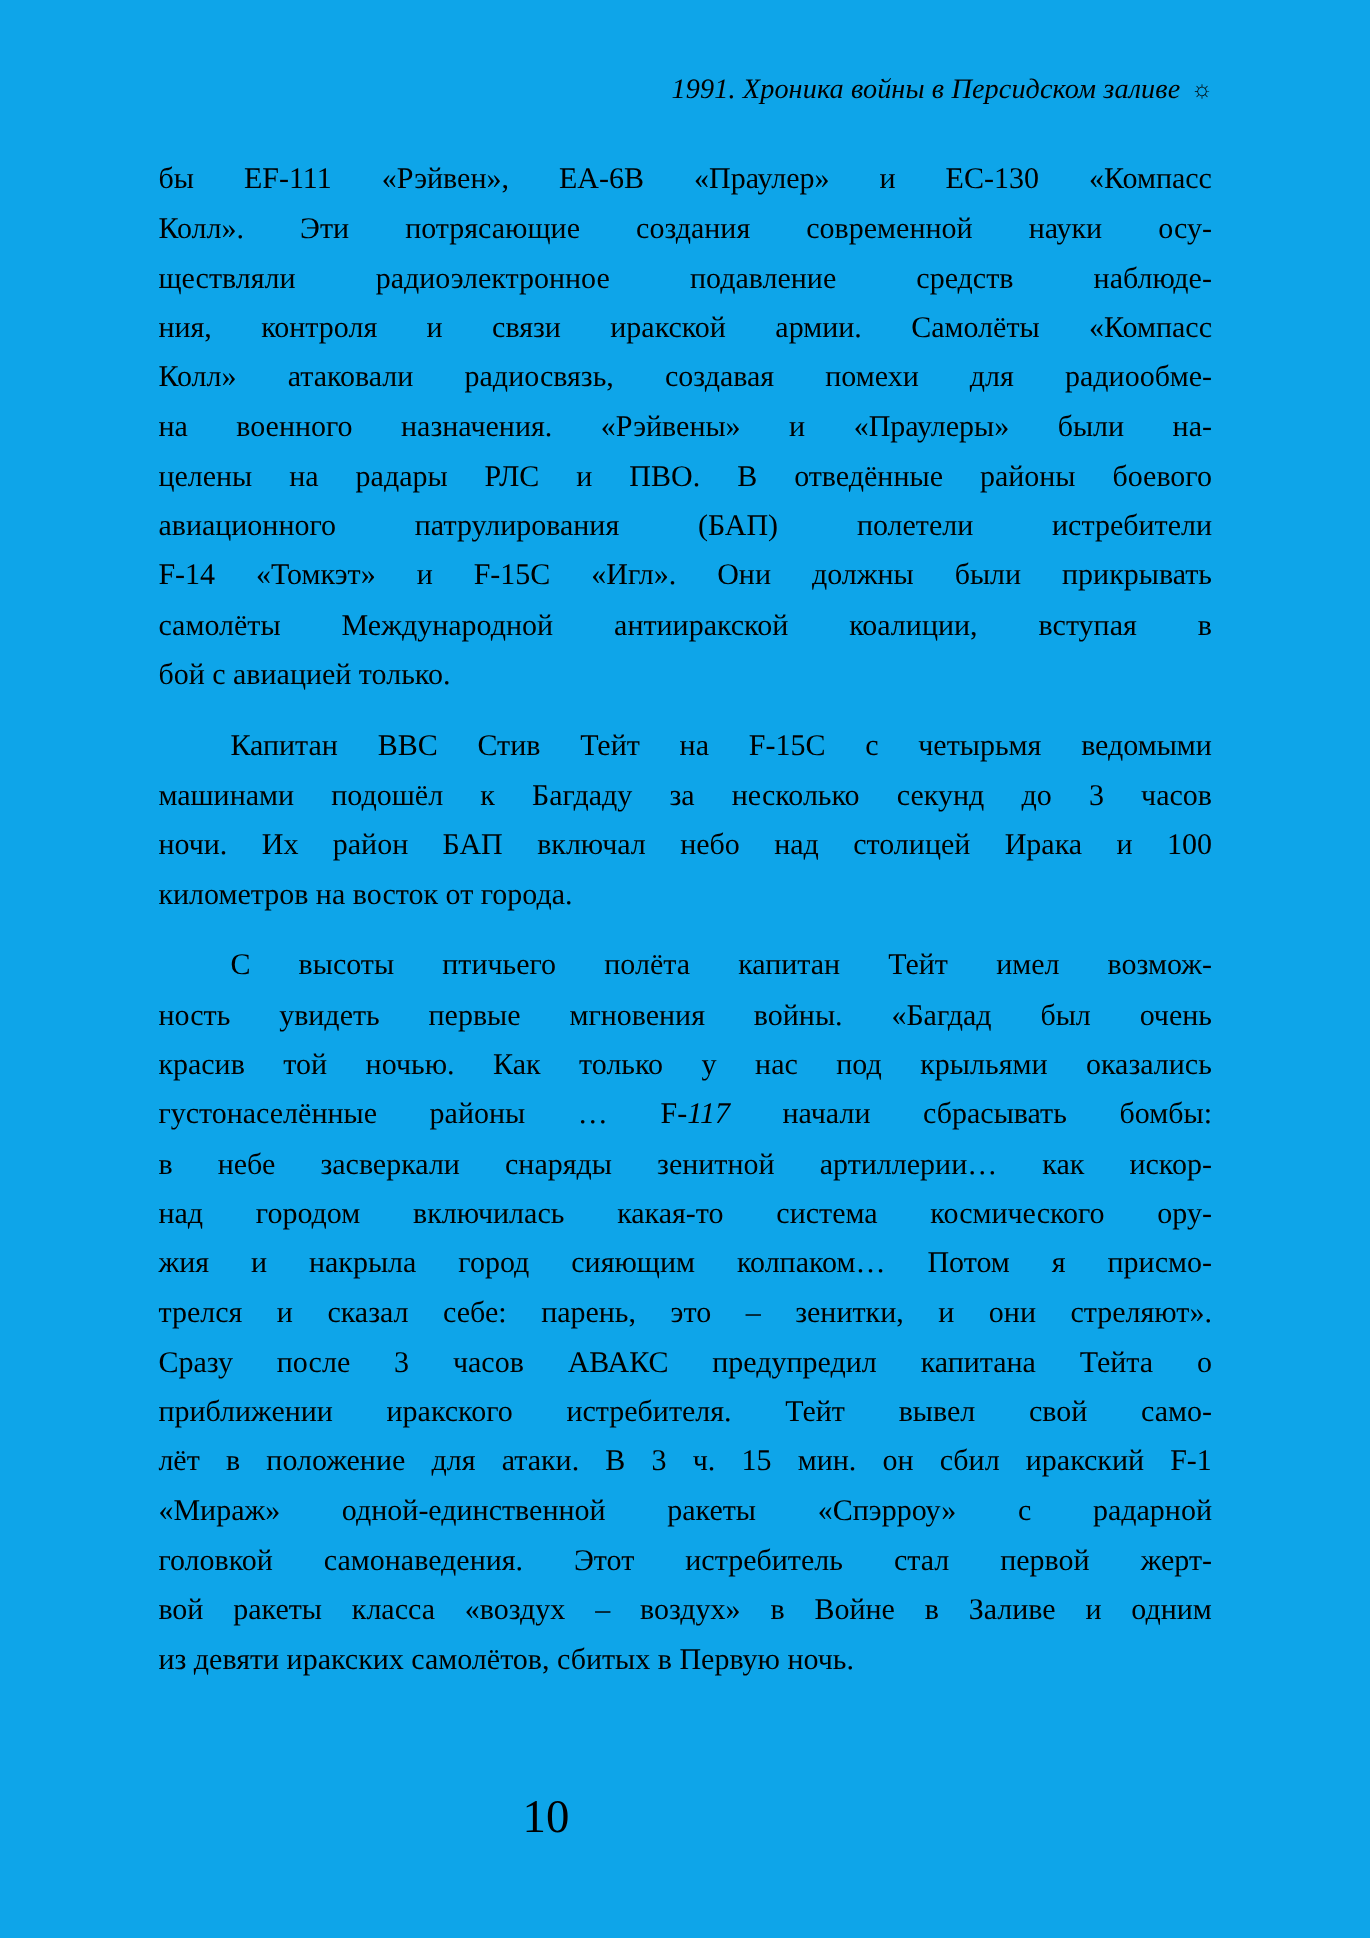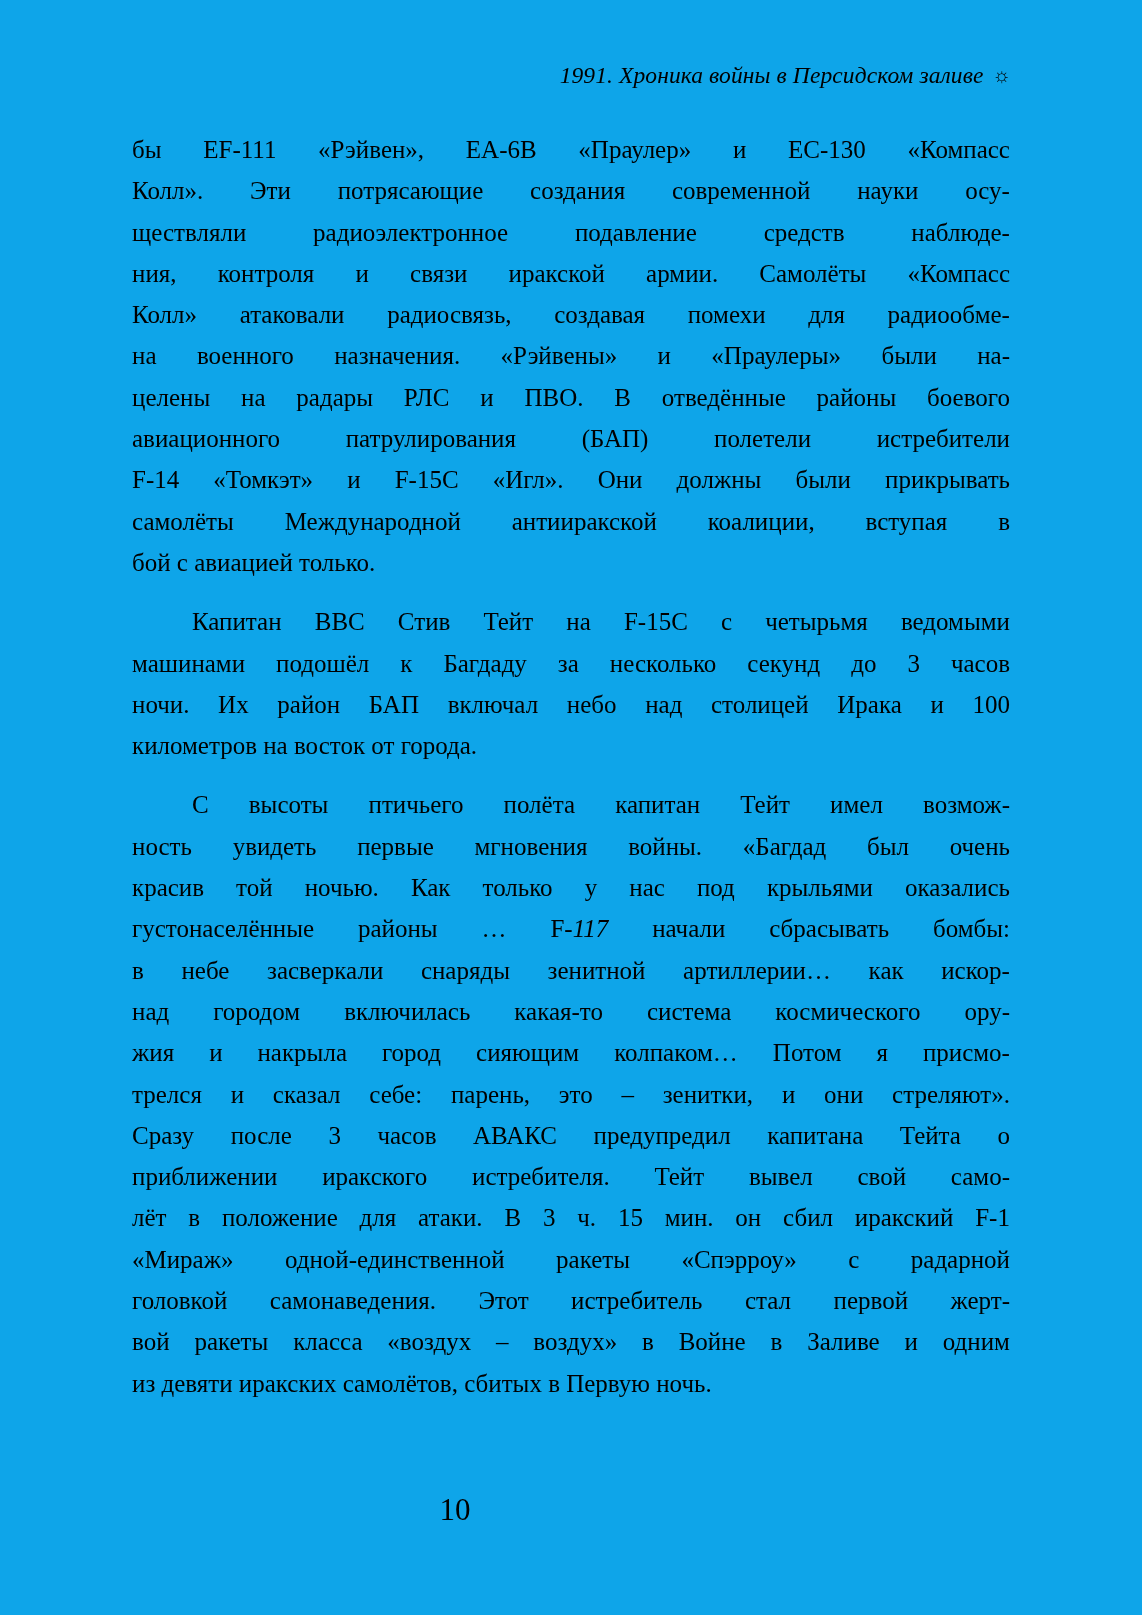--- a/index.html
+++ b/index.html
@@ -82,21 +82,21 @@
   }
   .ital { font-style: italic; }
 
   
   .folio {
     position: absolute;
     left: 0;
     top: 1492px;
     width: 910px;
     text-align: center;
-    font-size: 31px;
+    font-size: 39px;
   }
 </style>
 </head>
 <body>
 
 <div class="page">
 
   <div class="runhead">
     <span>1991. Хроника войны в Персидском заливе</span><span class="ornament">☼</span>
   </div>

